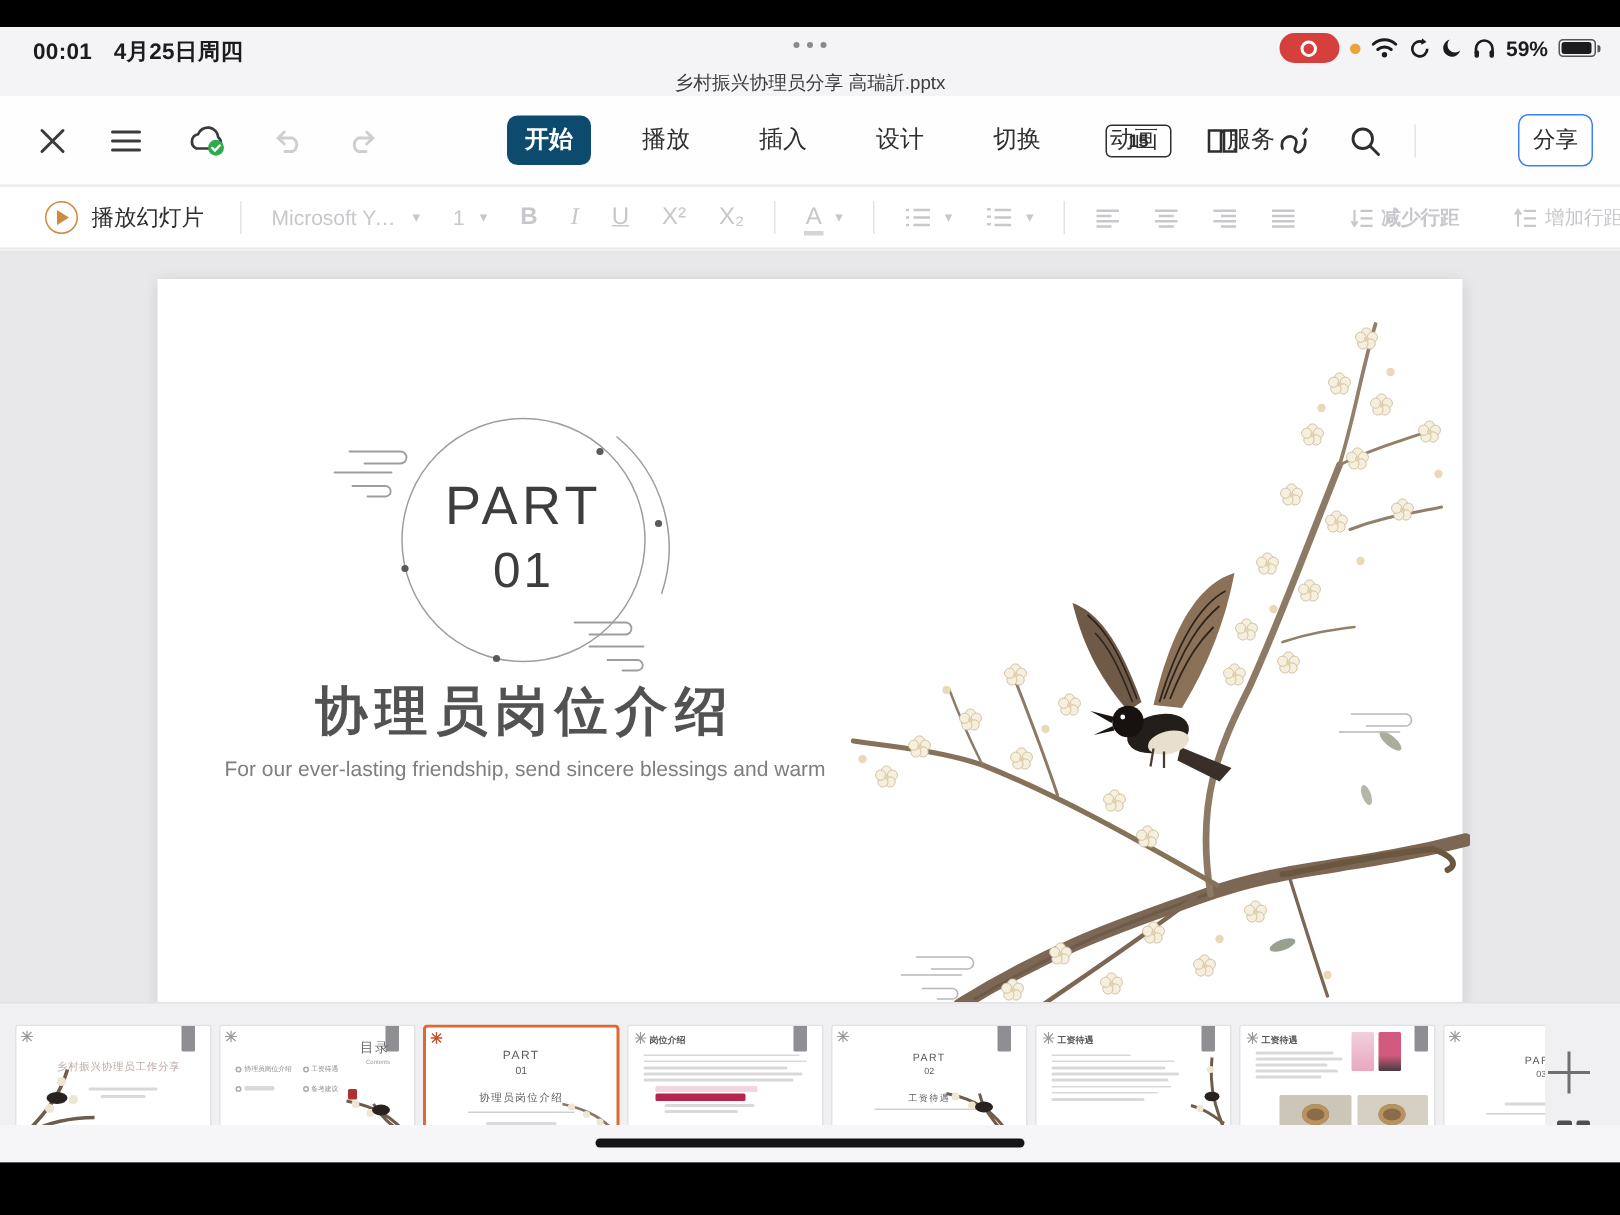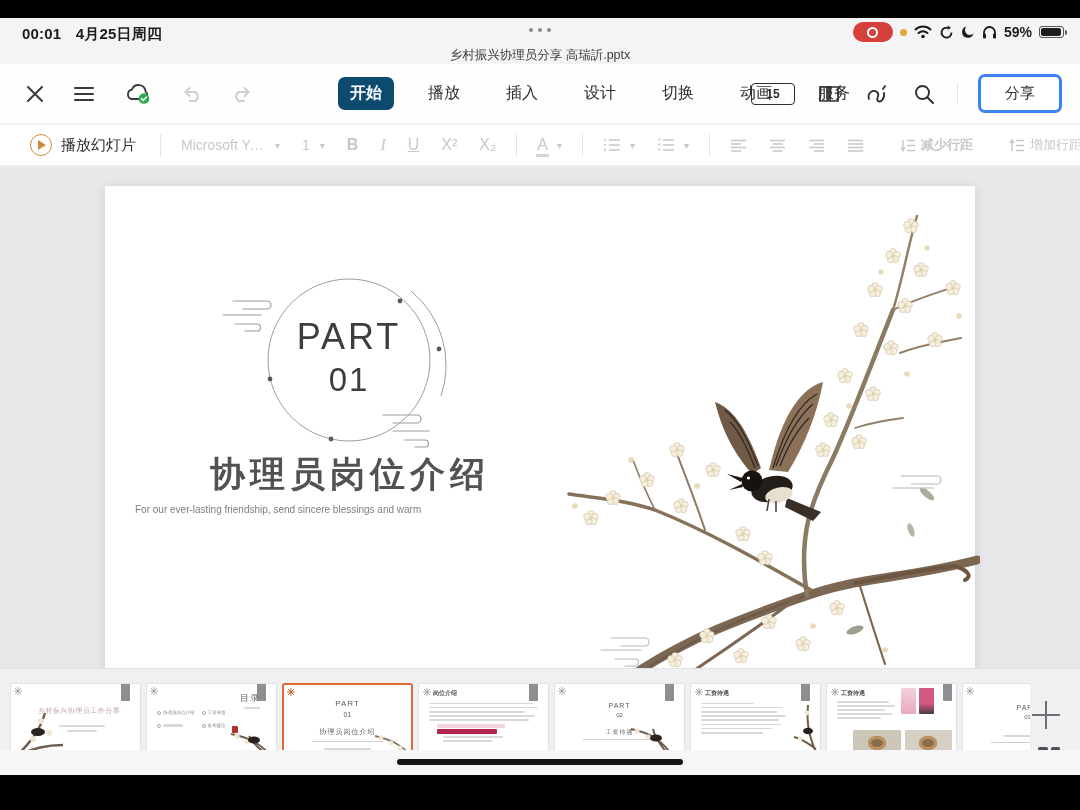--- a/index.html
+++ b/index.html
@@ -26,21 +26,21 @@
   .doc-title{position:absolute;left:0;top:29px;width:100%;text-align:center;font-size:12.5px;color:#3c3c3e;}
 
   
   .toolbar{position:absolute;left:0;top:46px;width:100%;height:60px;background:#fefefe;border-bottom:1px solid #ececee;}
   .tb-left{position:absolute;left:24px;top:0;height:100%;display:flex;align-items:center;gap:26px;}
   .icon-btn{background:none;border:none;padding:2px;cursor:pointer;display:flex;align-items:center;justify-content:center;}
   .tabs{position:absolute;left:338px;top:0;height:100%;display:flex;align-items:center;gap:22px;}
   .tab{font-size:16px;color:#2e2e30;padding:6px 12px;border-radius:7px;background:none;border:none;cursor:pointer;}
   .tab.active{background:#0c4a6e;color:#fff;font-weight:bold;}
   .tb-right{position:absolute;right:18px;top:0;height:100%;display:flex;align-items:center;gap:20px;}
-  .share-btn{font-size:15px;color:#2e2e30;border:3px solid #3b82f6;background:#fff;border-radius:7px;padding:7px 24px;cursor:pointer;}
+  .share-btn{font-size:15px;color:#2e2e30;border:1px solid #3b82f6;background:#fff;border-radius:7px;padding:7px 9px;cursor:pointer;margin-left:48px;}
   .vdiv{width:1px;height:22px;background:#e4e4e7;}
 
   
   .format-bar{position:absolute;left:0;top:107px;width:100%;height:41px;background:#fff;border-bottom:1px solid #e9e9eb;overflow:hidden;white-space:nowrap;}
   .fb-inner{position:absolute;left:24px;top:0;height:100%;display:flex;align-items:center;gap:18px;}
   .play-group{display:flex;align-items:center;gap:9px;border:none;background:none;cursor:pointer;}
   .play-circle{width:22px;height:22px;border:1.6px solid #cf8a3e;border-radius:50%;position:relative;}
   .play-circle:after{content:"";position:absolute;left:7px;top:5px;border-left:8px solid #cf8a3e;border-top:5px solid transparent;border-bottom:5px solid transparent;}
   .play-label{font-size:15px;color:#2e2e30;}
   .dis{color:#c7c7cc;}
@@ -54,21 +54,21 @@
   .acolor:after{content:"";position:absolute;left:-1px;right:-1px;bottom:-3px;height:3px;background:#d4d4d8;}
   .mini-svg{display:block;}
   .sp-label{font-size:13px;color:#c7c7cc;margin-left:5px;}
 
   
   .workspace{position:absolute;left:0;top:149px;width:100%;height:501px;background:#e8e8eb;}
   .slide{position:absolute;left:105px;top:19px;width:870px;height:487px;background:#fff;box-shadow:0 2px 10px rgba(0,0,0,.13);}
   .part-word{position:absolute;left:154px;top:130px;width:180px;text-align:center;font-size:36px;letter-spacing:3px;color:#3d3d3f;}
   .part-num{position:absolute;left:154px;top:175px;width:180px;text-align:center;font-size:33px;letter-spacing:2px;color:#3d3d3f;}
   .slide-title{position:absolute;left:55px;top:265px;width:380px;text-align:center;font-size:35px;font-weight:bold;letter-spacing:5px;color:#525252;}
-  .slide-sub{position:absolute;left:30px;width:430px;font-size:10px;color:#7e7e80;}
+  .slide-sub{position:absolute;left:30px;width:430px;text-align:center;font-size:14px;color:#7e7e80;}
   .sub1{top:318px;} .sub2{top:340px;}
 
   
   .filmstrip{position:absolute;left:0;top:650px;width:100%;height:107px;background:#f0f0f3;border-top:1px solid #e2e2e5;}
   .thumbs{position:absolute;left:10px;top:14px;height:79px;width:1020px;display:flex;gap:5px;overflow:hidden;}
   .thumb{position:relative;flex:0 0 131px;height:77px;background:#fff;border:1px solid #e2e2e5;border-radius:2px;overflow:hidden;cursor:pointer;}
   .thumb.selected{border:2px solid #dd6a33;border-radius:3px;}
   .t-star{position:absolute;left:3px;top:3px;}
   .t-tab{position:absolute;right:10px;top:0;width:9px;height:17px;background:#8f8f93;border-radius:0 0 1px 1px;}
   .blur{background:#d9d9dc;height:2px;border-radius:1px;margin:3px 0;}

